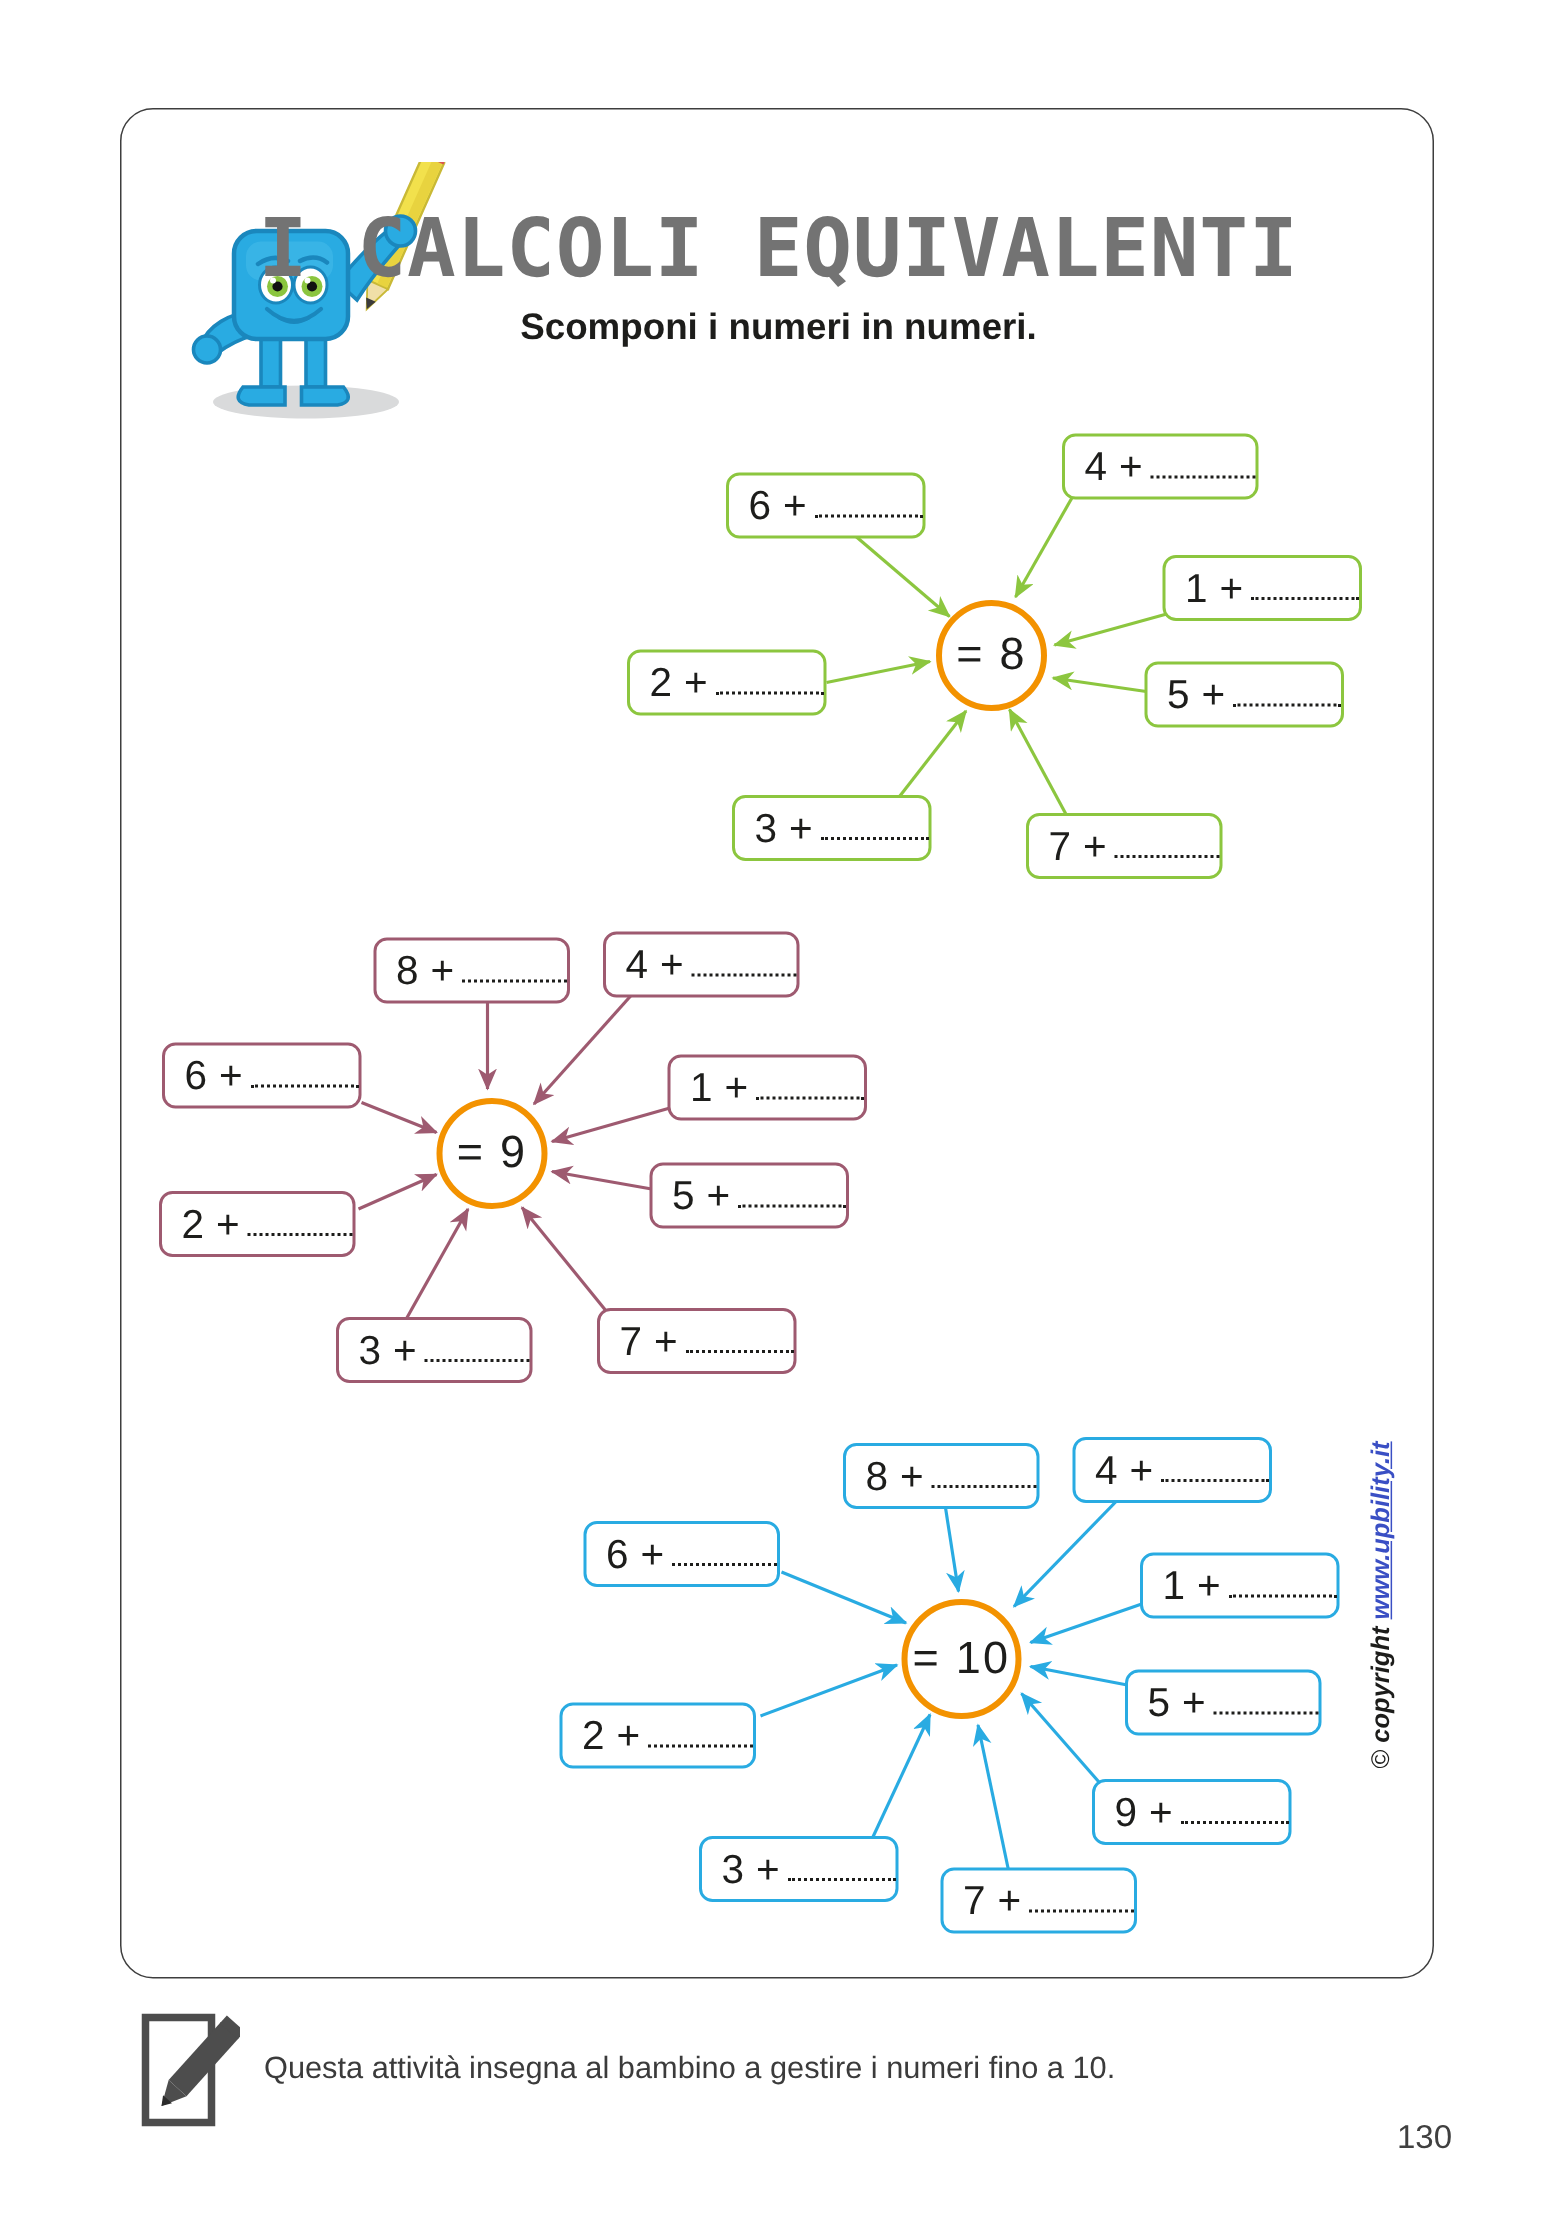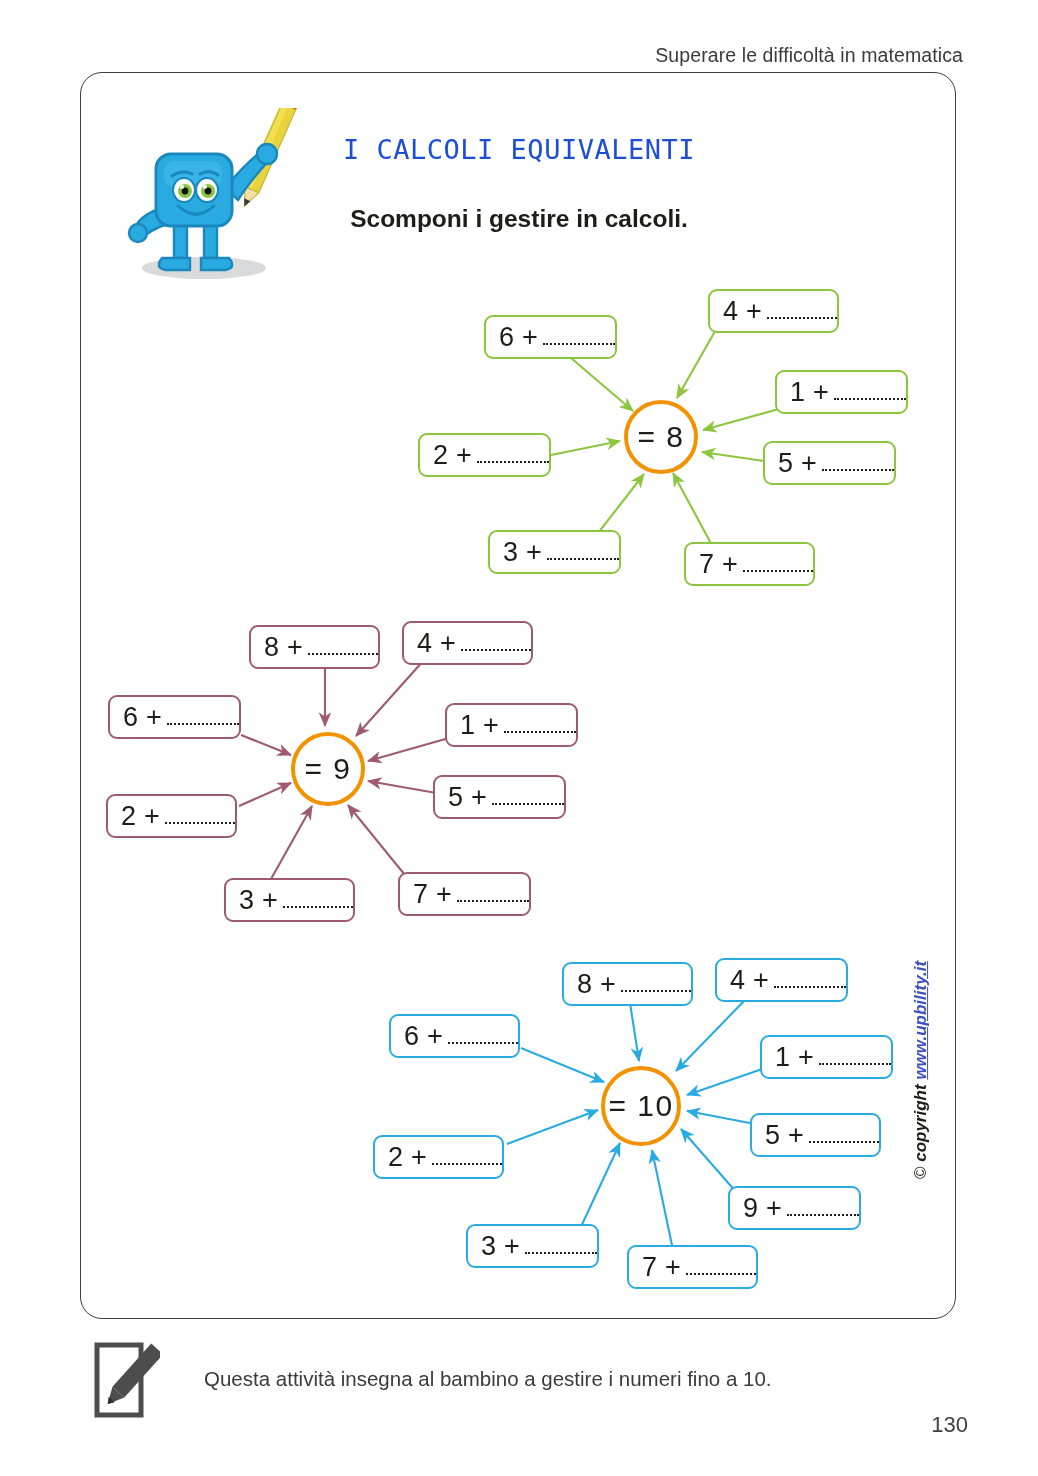--- a/index.html
+++ b/index.html
@@ -28,22 +28,22 @@
   }
 
   
   .mascot { position: absolute; left: 112px; top: 108px; width: 200px; height: 175px; }
 
   
   .title {
     position: absolute; left: 0; right: 0; top: 134px;
     text-align: center;
     font-family: "DejaVu Sans Mono", monospace;
-    font-size: 27px; font-weight: normal; letter-spacing: .5px;
-    color: #1d4ed8;
+    font-size: 54px; font-weight: bold; letter-spacing: .5px;
+    color: #737373;
   }
   .subtitle {
     position: absolute; left: 0; right: 0; top: 205px;
     text-align: center;
     font-size: 24.5px; font-weight: bold; color: #1d1d1b;
   }
 
   
   .arrows { position: absolute; left: 0; top: 0; width: 1038px; height: 1476px; pointer-events: none; }
 
@@ -92,33 +92,32 @@
     font-size: 17px; font-style: italic; font-weight: bold;
     color: #1d1d1b;
   }
   .copyright .url { color: #3a4fc4; font-weight: bold; text-decoration: underline; }
   .copyright .csym { font-style: normal; font-weight: normal; }
 
   
   .note-icon { position: absolute; left: 94px; top: 1341px; width: 66px; height: 78px; }
   .note-text {
     position: absolute; left: 176px; top: 1367px;
-    font-size: 20.5px; color: #3b3b3b; white-space: nowrap; margin-left: 28px;
+    font-size: 20.5px; color: #3b3b3b; white-space: nowrap;
   }
   .page-num {
     position: absolute; right: 70px; top: 1412px;
     font-size: 22px; color: #404040;
   }
 </style>
 </head>
 <body>
 
 <div class="page">
 
-  <div class="doc-header">Superare le difficoltà in matematica</div>
 
   <div class="frame"></div>
 
   <svg class="mascot" viewBox="0 0 200 175">
     <ellipse cx="92" cy="160" rx="62" ry="11" fill="#d9dadb"></ellipse>
 
     <g transform="rotate(24 150 60)">
       <rect x="142" y="-8" width="15" height="92" fill="#f2e14c" stroke="#c9b936" stroke-width="1.6"></rect>
       <rect x="149" y="-8" width="7" height="92" fill="#e8d33f"></rect>
       <polygon points="142,84 157,84 149.5,102" fill="#f0dfa8" stroke="#c9b936" stroke-width="1.2"></polygon>
@@ -149,21 +148,21 @@
     <circle cx="73" cy="83" r="3.4" fill="#111"></circle>
     <circle cx="96" cy="83" r="3.4" fill="#111"></circle>
     <circle cx="70" cy="79" r="2" fill="#fff"></circle>
     <circle cx="93" cy="79" r="2" fill="#fff"></circle>
 
     <path d="M66 98 q18 16 36 0" stroke="#1a87bd" stroke-width="2.8" fill="none" stroke-linecap="round"></path>
     <path d="M74 104 q10 6 20 0" stroke="#1a87bd" stroke-width="2" fill="none" stroke-linecap="round"></path>
   </svg>
 
   <div class="title">I CALCOLI EQUIVALENTI</div>
-  <div class="subtitle">Scomponi i gestire in calcoli.</div>
+  <div class="subtitle">Scomponi i numeri in numeri.</div>
 
   <svg class="arrows">
     <defs>
       <marker id="ag" markerWidth="8" markerHeight="8" refX="6.5" refY="3" orient="auto">
         <path d="M0,0 L7,3 L0,6 L2,3 z" fill="#8cc63f"></path>
       </marker>
       <marker id="ap" markerWidth="8" markerHeight="8" refX="6.5" refY="3" orient="auto">
         <path d="M0,0 L7,3 L0,6 L2,3 z" fill="#9e5a70"></path>
       </marker>
       <marker id="ab" markerWidth="8" markerHeight="8" refX="6.5" refY="3" orient="auto">

